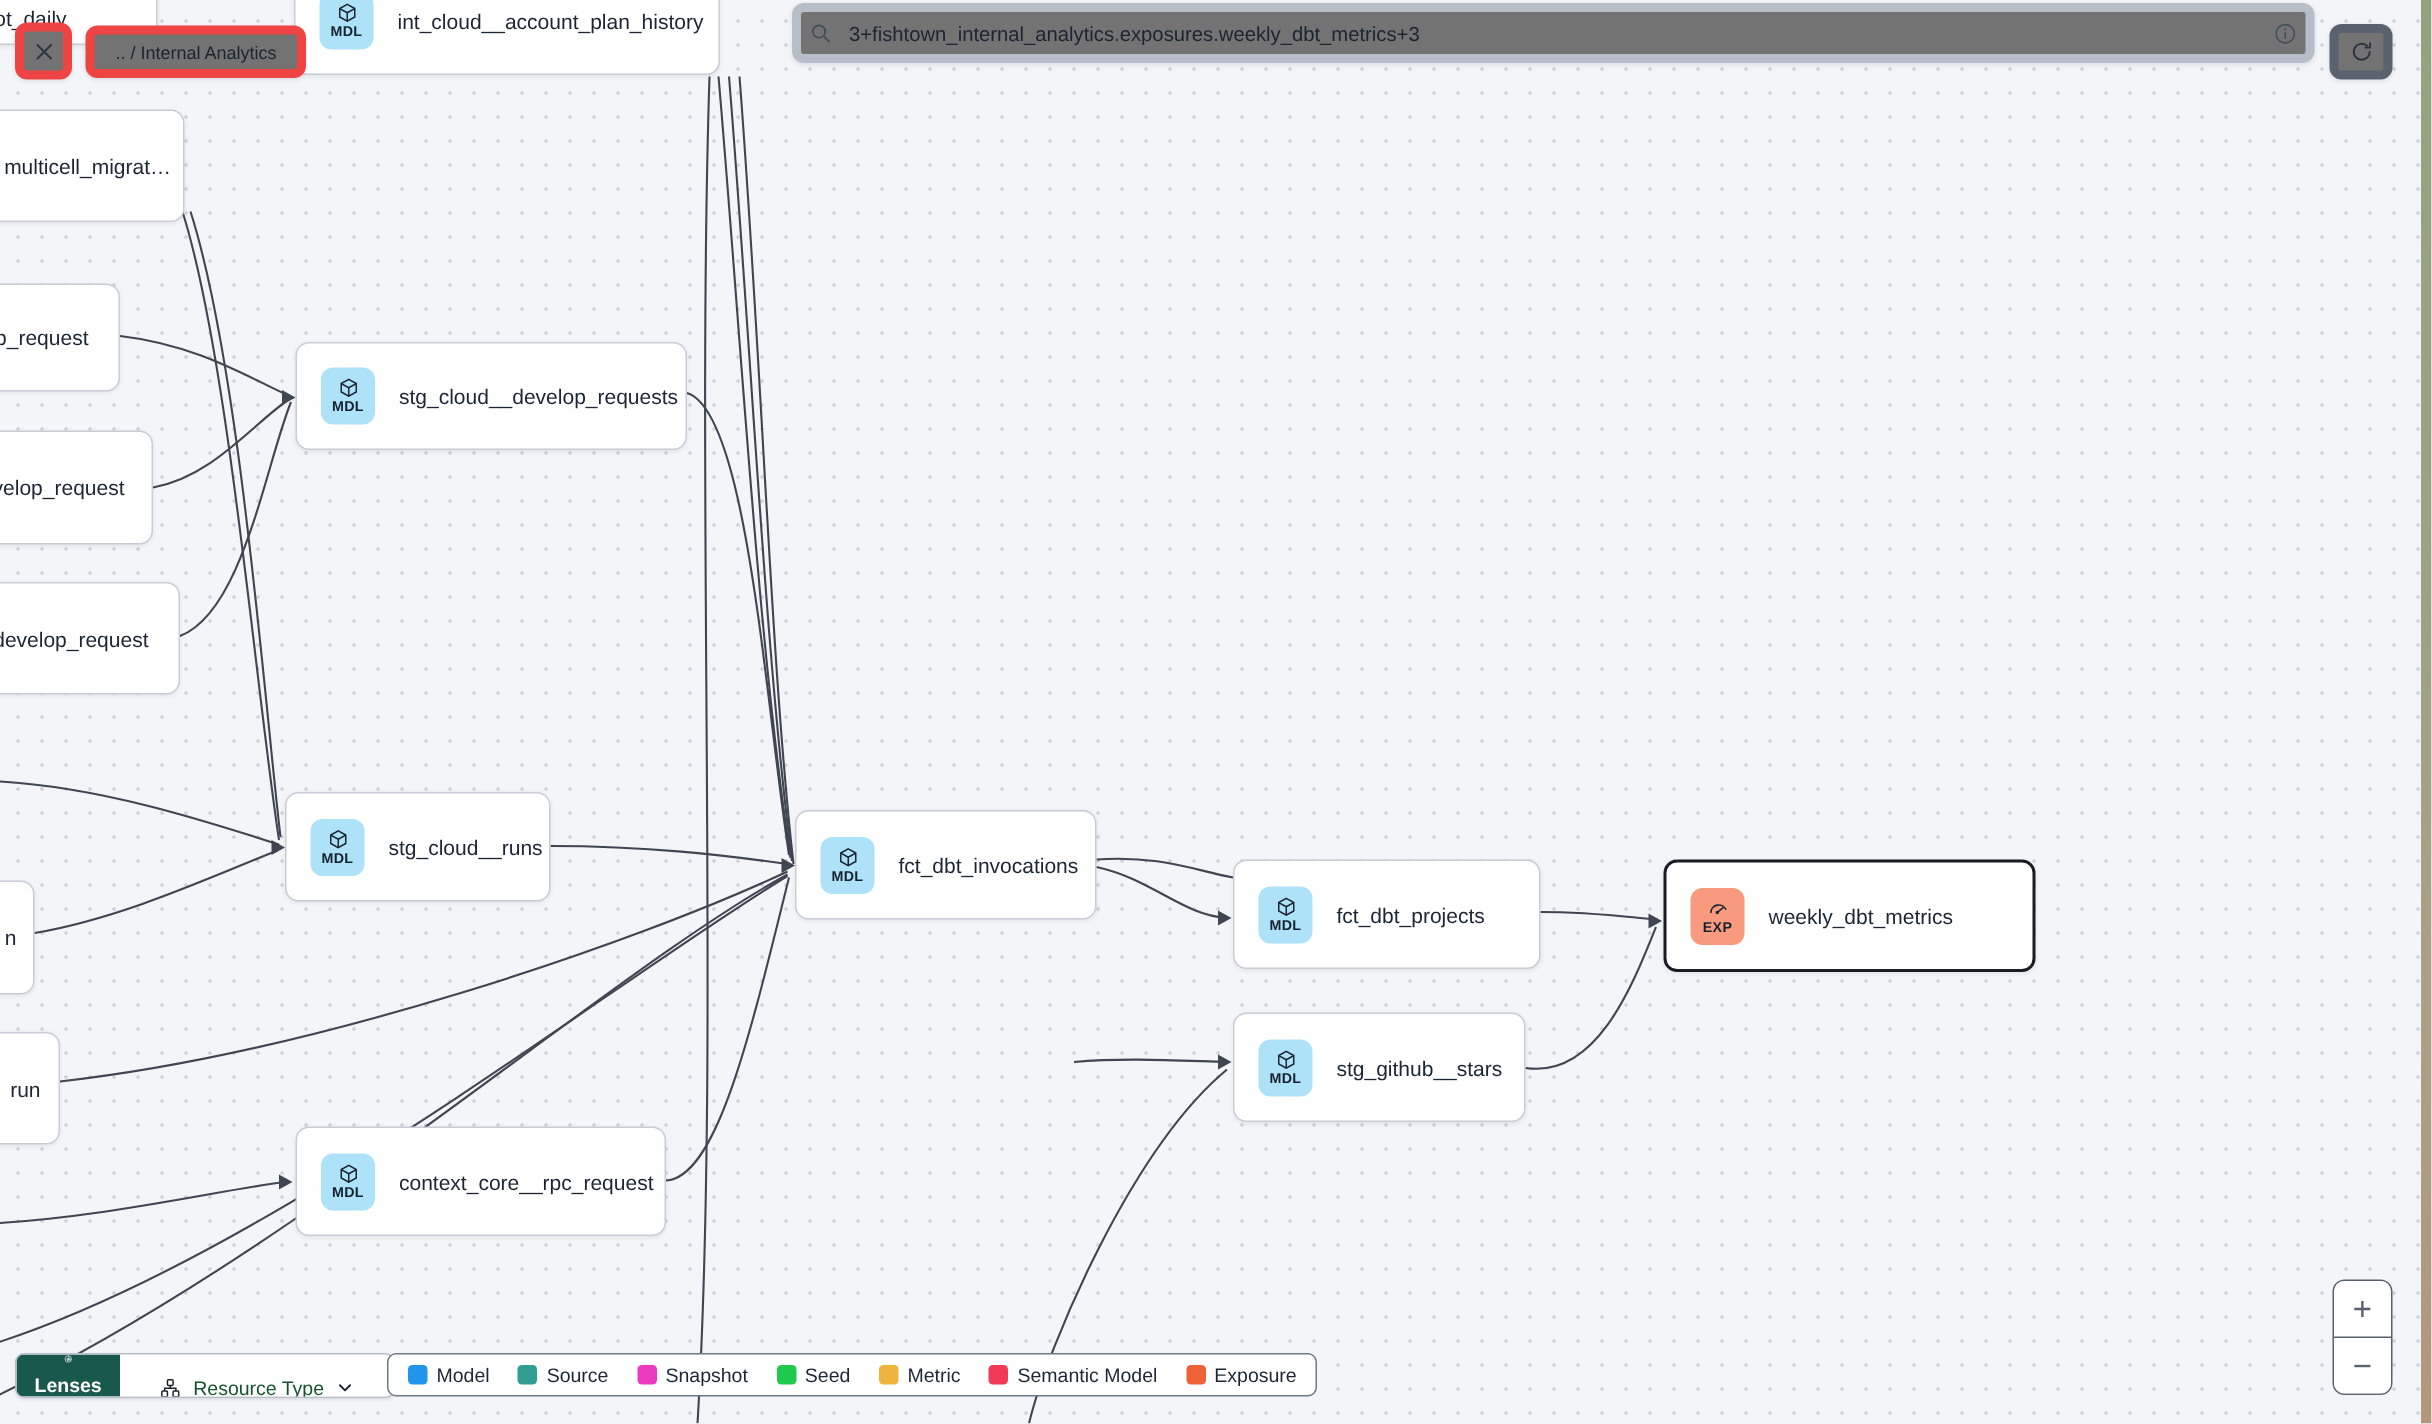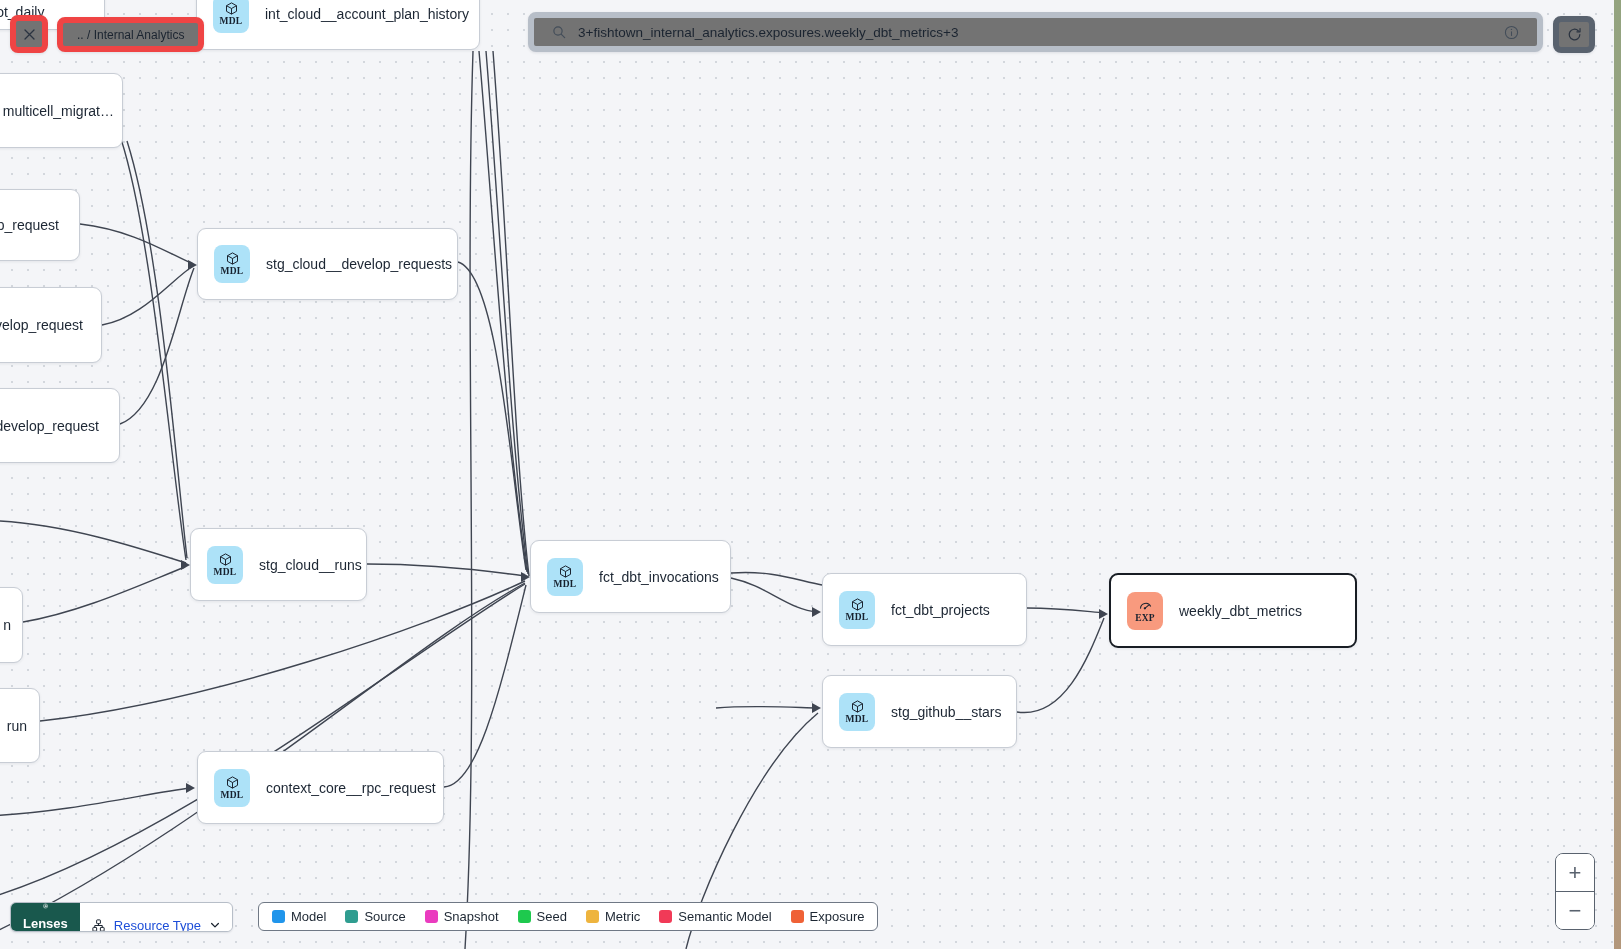--- a/index.html
+++ b/index.html
@@ -26,34 +26,34 @@
   }
   .node.selected{border:2px solid #181d24;}
   .node.cut-left{justify-content:flex-end;}
   .node.cut-top{align-items:flex-end;padding-bottom:9px;}
   .node-label{font-size:14px;color:#1c2633;white-space:nowrap;}
   .badge{
     width:36px;height:38px;border-radius:8px;flex:0 0 auto;
     display:flex;flex-direction:column;align-items:center;justify-content:center;
     gap:1px;color:#16212e;
   }
-  .badge .badge-label{font-size:9.5px;font-weight:700;letter-spacing:.2px;line-height:1;font-family:Liberation Serif, serif;}
+  .badge .badge-label{font-size:9.5px;font-weight:700;letter-spacing:.2px;line-height:1;}
   .badge svg{display:block;}
 
   .float{position:absolute;background:#737373;border:6px solid #ef4444;border-radius:8px;
     box-shadow:0 1px 3px rgba(22,32,45,.10);box-sizing:border-box;}
   #close-btn{left:10px;top:15px;width:38px;height:38px;display:flex;align-items:center;justify-content:center;cursor:pointer;}
   #breadcrumb{left:57px;top:17px;height:35px;display:flex;align-items:center;padding:0 14px;font-size:12px;color:#1b2430;cursor:pointer;}
-  #searchbar{left:528px;top:12px;width:1015px;height:40px;display:flex;align-items:center;padding:0 17px;gap:9px;border-color:#b7bec8;}
+  #searchbar{left:528px;top:2px;width:1015px;height:40px;display:flex;align-items:center;padding:0 5px;gap:9px;border-color:#b7bec8;}
   #searchbar input{flex:1;border:none;outline:none;font-family:inherit;font-size:13.5px;color:#1b2430;background:transparent;}
   #refresh-btn{left:1553px;top:16px;width:42px;height:37px;display:flex;align-items:center;justify-content:center;border-color:#59626e;cursor:pointer;}
 
   #lens-group{position:absolute;left:10px;top:902px;height:30px;display:flex;border:1px solid #b7bec8;border-radius:6px;overflow:hidden;box-sizing:border-box;background:#fff;box-shadow:0 1px 2px rgba(22,32,45,.10);}
   #lenses-btn{display:flex;align-items:center;gap:7px;padding:0 12px;color:#fff;font-size:13px;font-weight:700;cursor:pointer;flex-direction:column;}
-  #resource-type-btn{display:flex;align-items:center;gap:8px;padding:0 11px;font-size:13px;color:#1d4ed8;cursor:pointer;background:#fff;margin-top:16px;}
+  #resource-type-btn{display:flex;align-items:center;gap:8px;padding:0 26px;font-size:13px;color:#14532d;cursor:pointer;background:#fff;margin-top:16px;}
 
   #legend{position:absolute;left:258px;top:902px;height:29px;display:flex;align-items:center;gap:19px;
     background:#fff;border:1px solid #6f7885;border-radius:6px;padding:0 13px;box-sizing:border-box;}
   .legend-item{display:flex;align-items:center;gap:6px;font-size:13px;color:#1d2733;white-space:nowrap;}
   .swatch{width:13px;height:13px;border-radius:3px;flex:0 0 auto;}
 
   #zoom-ctl{position:absolute;left:1555px;top:853px;width:40px;border:1px solid #59626e;border-radius:8px;background:#fff;overflow:hidden;box-sizing:border-box;}
   .zoom-btn{height:37px;display:flex;align-items:center;justify-content:center;font-size:22px;color:#59626e;cursor:pointer;background:#fff;}
   .zoom-btn + .zoom-btn{border-top:1px solid #59626e;}
 

